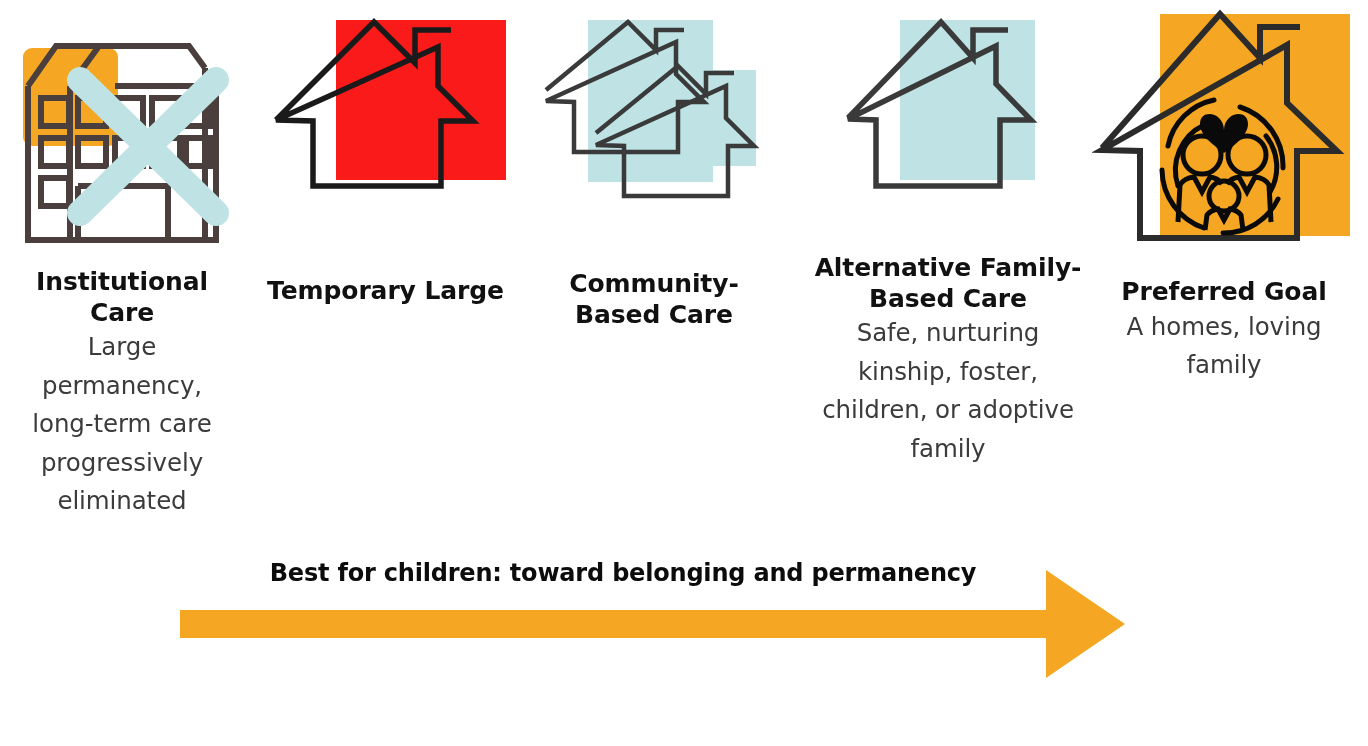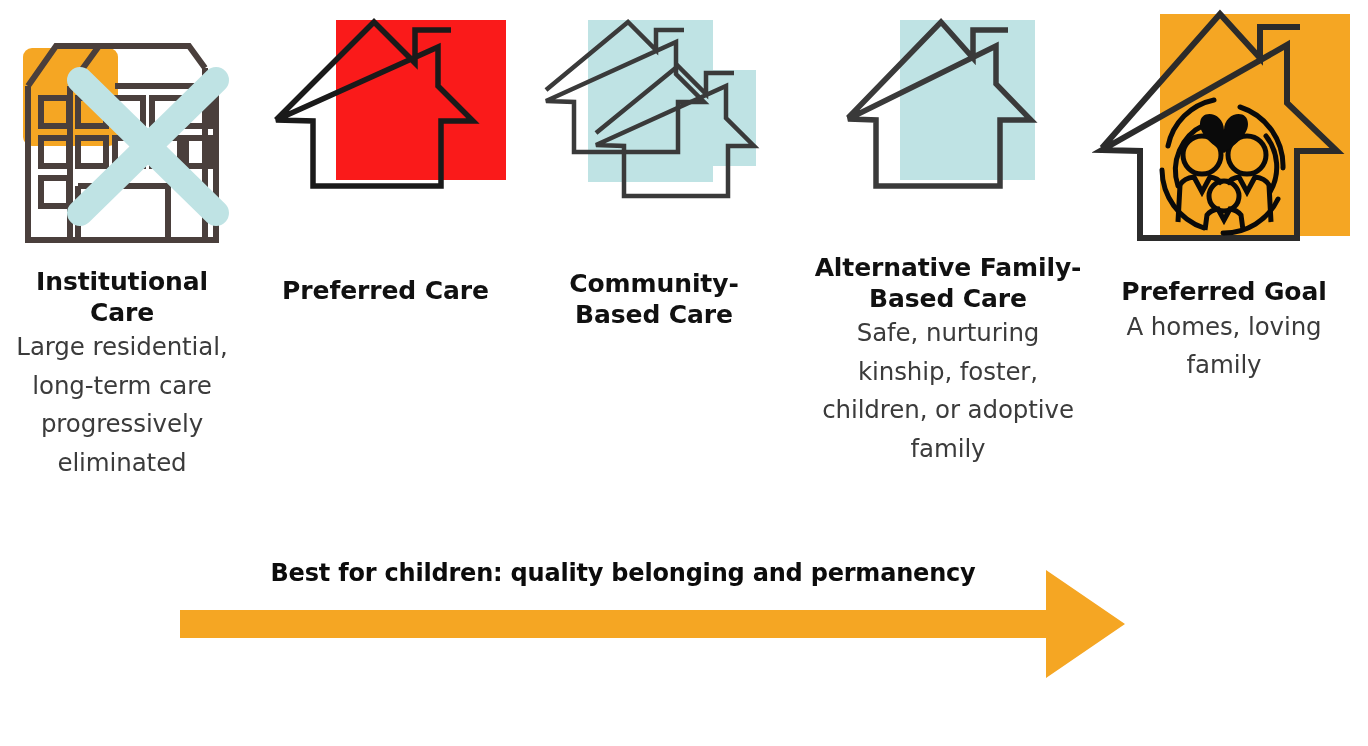--- a/index.html
+++ b/index.html
@@ -139,31 +139,31 @@
           <path d="M 70 186 L 160 186 L 160 240"></path>
         </g>
 
         <g stroke="#BFE3E4" stroke-width="26" stroke-linecap="round">
           <line x1="72" y1="80" x2="208" y2="213"></line>
           <line x1="208" y1="80" x2="72" y2="213"></line>
         </g>
       </svg>
     </div>
     <div class="col-title">Institutional Care</div>
-    <div class="col-desc">Large residential, long-term care progressively eliminated</div>
+    <div class="col-desc">Large permanency, long-term care progressively eliminated</div>
   </div>
 
   <div class="col" id="col-1">
     <div class="icon-box">
       <svg width="255" height="258" viewBox="0 0 255 258" style="left:0;top:0;">
         <rect x="78" y="20" width="170" height="160" fill="#FA1A1A"></rect>
         <path d="M 18 120 L 116 22 L 157 63 L 157 30 L 193 30 M 180 47 L 180 86 L 215 121 L 183 121 L 183 186 L 55 186 L 55 121 L 18 120 Z" fill="none" stroke="#1A1A1A" stroke-width="5.5" stroke-linejoin="miter" stroke-linecap="butt"></path>
       </svg>
     </div>
-    <div class="col-title">Preferred Care</div>
+    <div class="col-title">Temporary Large</div>
   </div>
 
   <div class="col" id="col-2">
     <div class="icon-box">
       <svg width="240" height="253" viewBox="0 0 240 253" style="left:-18px;top:0;">
         <rect x="52" y="20" width="125" height="162" fill="#BFE3E4"></rect>
         <rect x="158" y="70" width="62" height="96" fill="#BFE3E4"></rect>
 
         <path d="M 10 90 L 92 22 L 120 50 L 120 30 L 148 30 M 140 42 L 140 74 L 168 102 L 142 102 L 142 152 L 38 152 L 38 102 L 10 101 Z" fill="none" stroke="#3A3A3A" stroke-width="4.5" stroke-linejoin="miter"></path>
 
@@ -210,19 +210,19 @@
           <path d="M 179 222 L 177 185 Q 173 178 163 177 L 155 192 L 147 177 Q 139 178 135 184"></path>
           <path d="M 113 230 L 115 215 Q 119 210 126 209 L 132 220 L 138 209 Q 145 210 149 215 L 151 230"></path>
         </g>
       </svg>
     </div>
     <div class="col-title">Preferred Goal</div>
     <div class="col-desc">A homes, loving family</div>
   </div>
 
   <div id="arrow-band">
-    <div id="arrow-caption">Best for children: quality belonging and permanency</div>
+    <div id="arrow-caption">Best for children: toward belonging and permanency</div>
     <svg id="arrow-shape" viewBox="0 0 965 120">
       <path d="M 10 46 L 876 46 L 876 6 L 955 60 L 876 114 L 876 74 L 10 74 Z" fill="#F5A623"></path>
     </svg>
   </div>
 
 </div>
 
 </body></html>

